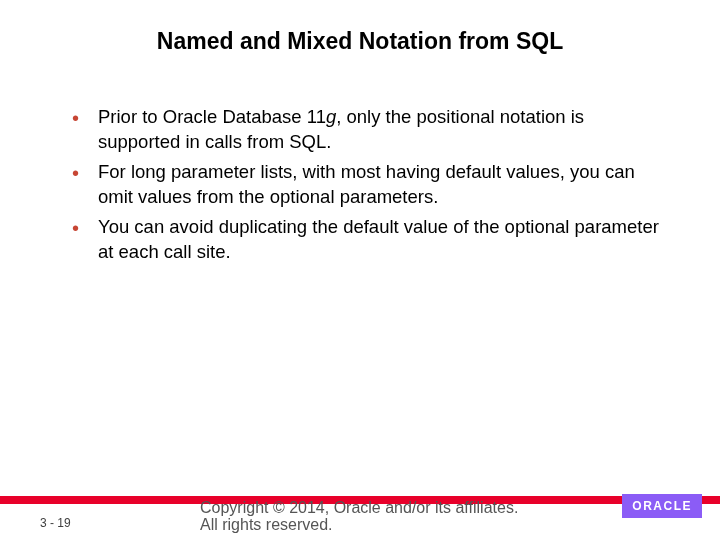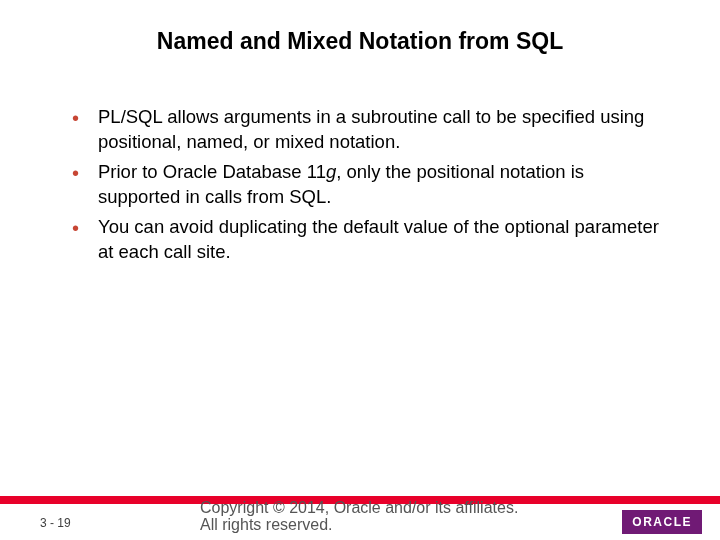--- a/index.html
+++ b/index.html
@@ -60,22 +60,22 @@
     position: absolute;
     bottom: 36px;
     left: 0;
     width: 100%;
     height: 8px;
     background: #e8002a;
   }
   .oracle-logo {
     position: absolute;
     right: 18px;
-    bottom: 6px;
-    background: #701a75;
+    bottom: 22px;
+    background: #8b5cf6;
     color: #fff;
     font-weight: bold;
     font-size: 12px;
     letter-spacing: 1.5px;
     padding: 5px 10px 5px 10px;
     font-family: Arial, sans-serif;
   }
   .page-num {
     position: absolute;
     left: 40px;
@@ -97,24 +97,24 @@
 </style>
 </head>
 <body>
 
 <div class="slide">
   <h1 class="title">Named and Mixed Notation from SQL</h1>
 
   <div class="content">
     <ul class="bullet-list">
       <li class="bullet-item">
-        <span>PL/SQL allows arguments in a subroutine call to be specified using positional, named, or mixed notation.</span><span class="italic"></span><span></span>
+        <span>Prior to Oracle Database 11</span><span class="italic">g</span><span>, only the positional notation is supported in calls from SQL.</span>
       </li>
       <li class="bullet-item">
-        <span>Prior to Oracle Database 11</span><span class="italic">g</span><span>, only the positional notation is supported in calls from SQL.</span>
+        <span>For long parameter lists, with most having default values, you can omit values from the optional parameters.</span><span class="italic"></span><span></span>
       </li>
       <li class="bullet-item">
         <span>You can avoid duplicating the default value of the optional parameter at each call site.</span><span class="italic"></span><span></span>
       </li>
     </ul>
   </div>
 
   <div class="footer">
     <div class="red-bar"></div>
     <div class="page-num">3 - 19</div>

